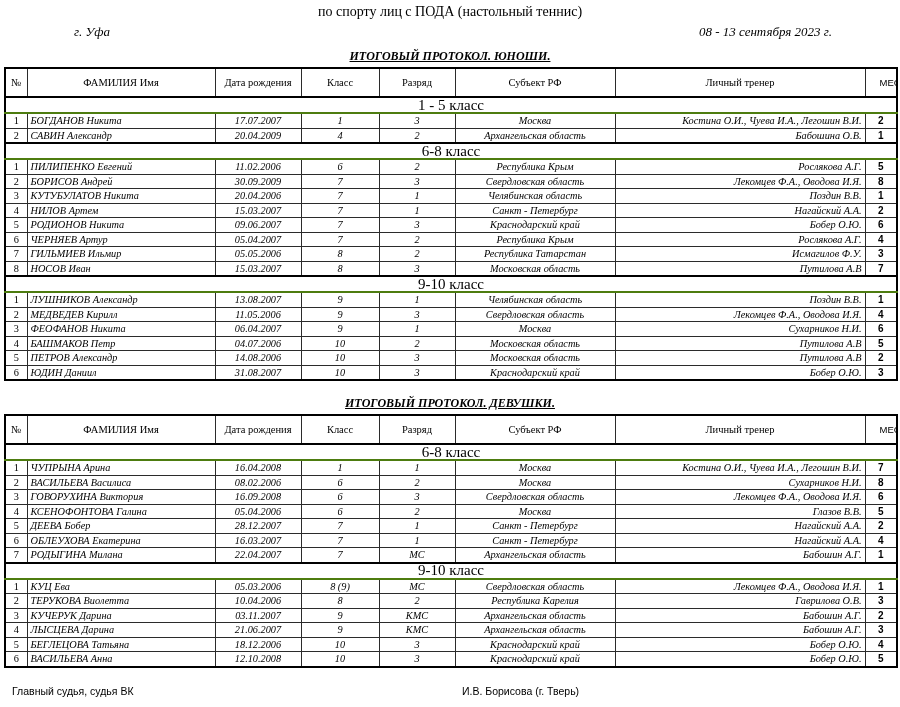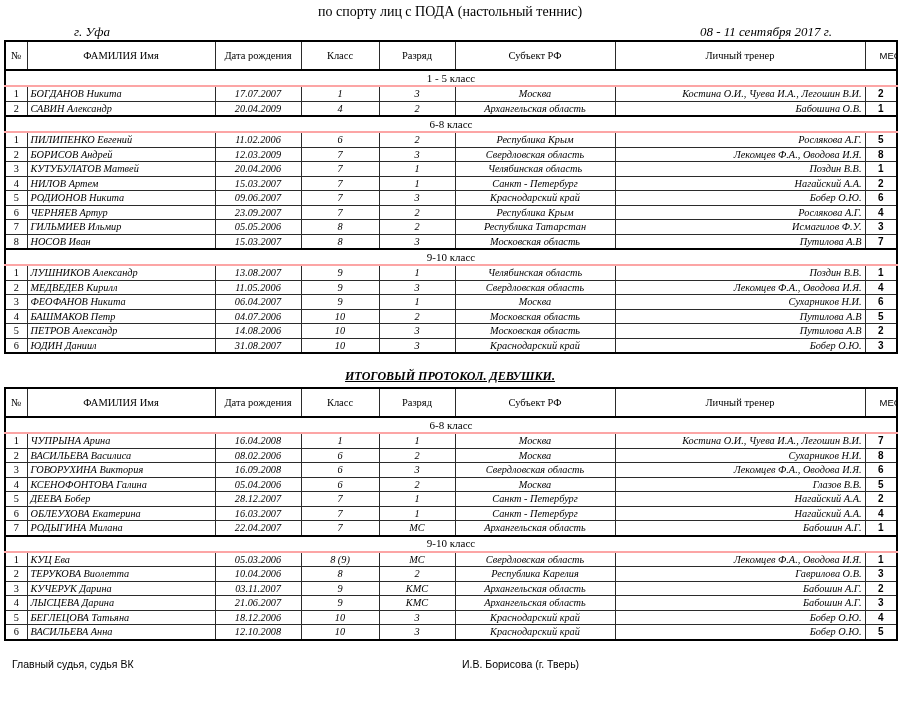--- a/index.html
+++ b/index.html
@@ -29,40 +29,41 @@
 
   td.it { font-style:italic; }
   td.c-num    { text-align:center; }
   td.c-name   { text-align:left;margin-top:8px; }
   td.c-date, td.c-class, td.c-rank, td.c-region { text-align:center; }
   td.c-trainer{ text-align:right; }
   td.c-place  { text-align:center; font-family:"Liberation Sans", sans-serif;
                 font-size:10px; font-weight:bold; }
 
   tr.section-row td {
-    border-top:2px solid #000; border-bottom:2px solid #fca5a5;
-    text-align:center; font-size:11px; height:14px; font-style:normal;
+    border-top:2px solid #000; border-bottom:2px solid #4d7c0f;
+    text-align:center; font-size:15px; height:14px; font-style:normal;
   }
 
   .footer { font-family:"Liberation Sans", sans-serif; font-size:10.5px;
             margin-top:17px; padding-left:8px; }
   .footer-row { display:flex; margin-bottom:15px; }
   .footer-role { width:450px; }
 </style>
 </head>
 <body>
 
 <div class="page">
 
   <div class="doc-subtitle">по спорту лиц с ПОДА (настольный теннис)</div>
   <div class="place-date">
     <span>г. Уфа</span>
-    <span>08 - 11 сентября 2017 г.</span>
+    <span>08 - 13 сентября 2023 г.</span>
   </div>
 
+  <div class="protocol-title">ИТОГОВЫЙ ПРОТОКОЛ. ЮНОШИ.</div>
   <div>
     <table>
         <colgroup>
           <col style="width: 22px;">
           <col style="width: 188px;">
           <col style="width: 86px;">
           <col style="width: 78px;">
           <col style="width: 76px;">
           <col style="width: 160px;">
           <col style="width: 250px;">
@@ -113,30 +114,30 @@
             <td class="c-date it">11.02.2006</td>
             <td class="c-class it">6</td>
             <td class="c-rank it">2</td>
             <td class="c-region it">Республика Крым</td>
             <td class="c-trainer it">Рослякова А.Г.</td>
             <td class="c-place">5</td>
           </tr>
           <tr>
             <td class="c-num">2</td>
             <td class="c-name it">БОРИСОВ Андрей</td>
-            <td class="c-date it">12.03.2009</td>
+            <td class="c-date it">30.09.2009</td>
             <td class="c-class it">7</td>
             <td class="c-rank it">3</td>
             <td class="c-region it">Свердловская область</td>
             <td class="c-trainer it">Лекомцев Ф.А., Оводова И.Я.</td>
             <td class="c-place">8</td>
           </tr>
           <tr>
             <td class="c-num">3</td>
-            <td class="c-name it">КУТУБУЛАТОВ Матвей</td>
+            <td class="c-name it">КУТУБУЛАТОВ Никита</td>
             <td class="c-date it">20.04.2006</td>
             <td class="c-class it">7</td>
             <td class="c-rank it">1</td>
             <td class="c-region it">Челябинская область</td>
             <td class="c-trainer it">Поздин В.В.</td>
             <td class="c-place">1</td>
           </tr>
           <tr>
             <td class="c-num">4</td>
             <td class="c-name it">НИЛОВ Артем</td>
@@ -153,21 +154,21 @@
             <td class="c-date it">09.06.2007</td>
             <td class="c-class it">7</td>
             <td class="c-rank it">3</td>
             <td class="c-region it">Краснодарский край</td>
             <td class="c-trainer it">Бобер О.Ю.</td>
             <td class="c-place">6</td>
           </tr>
           <tr>
             <td class="c-num">6</td>
             <td class="c-name it">ЧЕРНЯЕВ Артур</td>
-            <td class="c-date it">23.09.2007</td>
+            <td class="c-date it">05.04.2007</td>
             <td class="c-class it">7</td>
             <td class="c-rank it">2</td>
             <td class="c-region it">Республика Крым</td>
             <td class="c-trainer it">Рослякова А.Г.</td>
             <td class="c-place">4</td>
           </tr>
           <tr>
             <td class="c-num">7</td>
             <td class="c-name it">ГИЛЬМИЕВ Ильмир</td>
             <td class="c-date it">05.05.2006</td>

